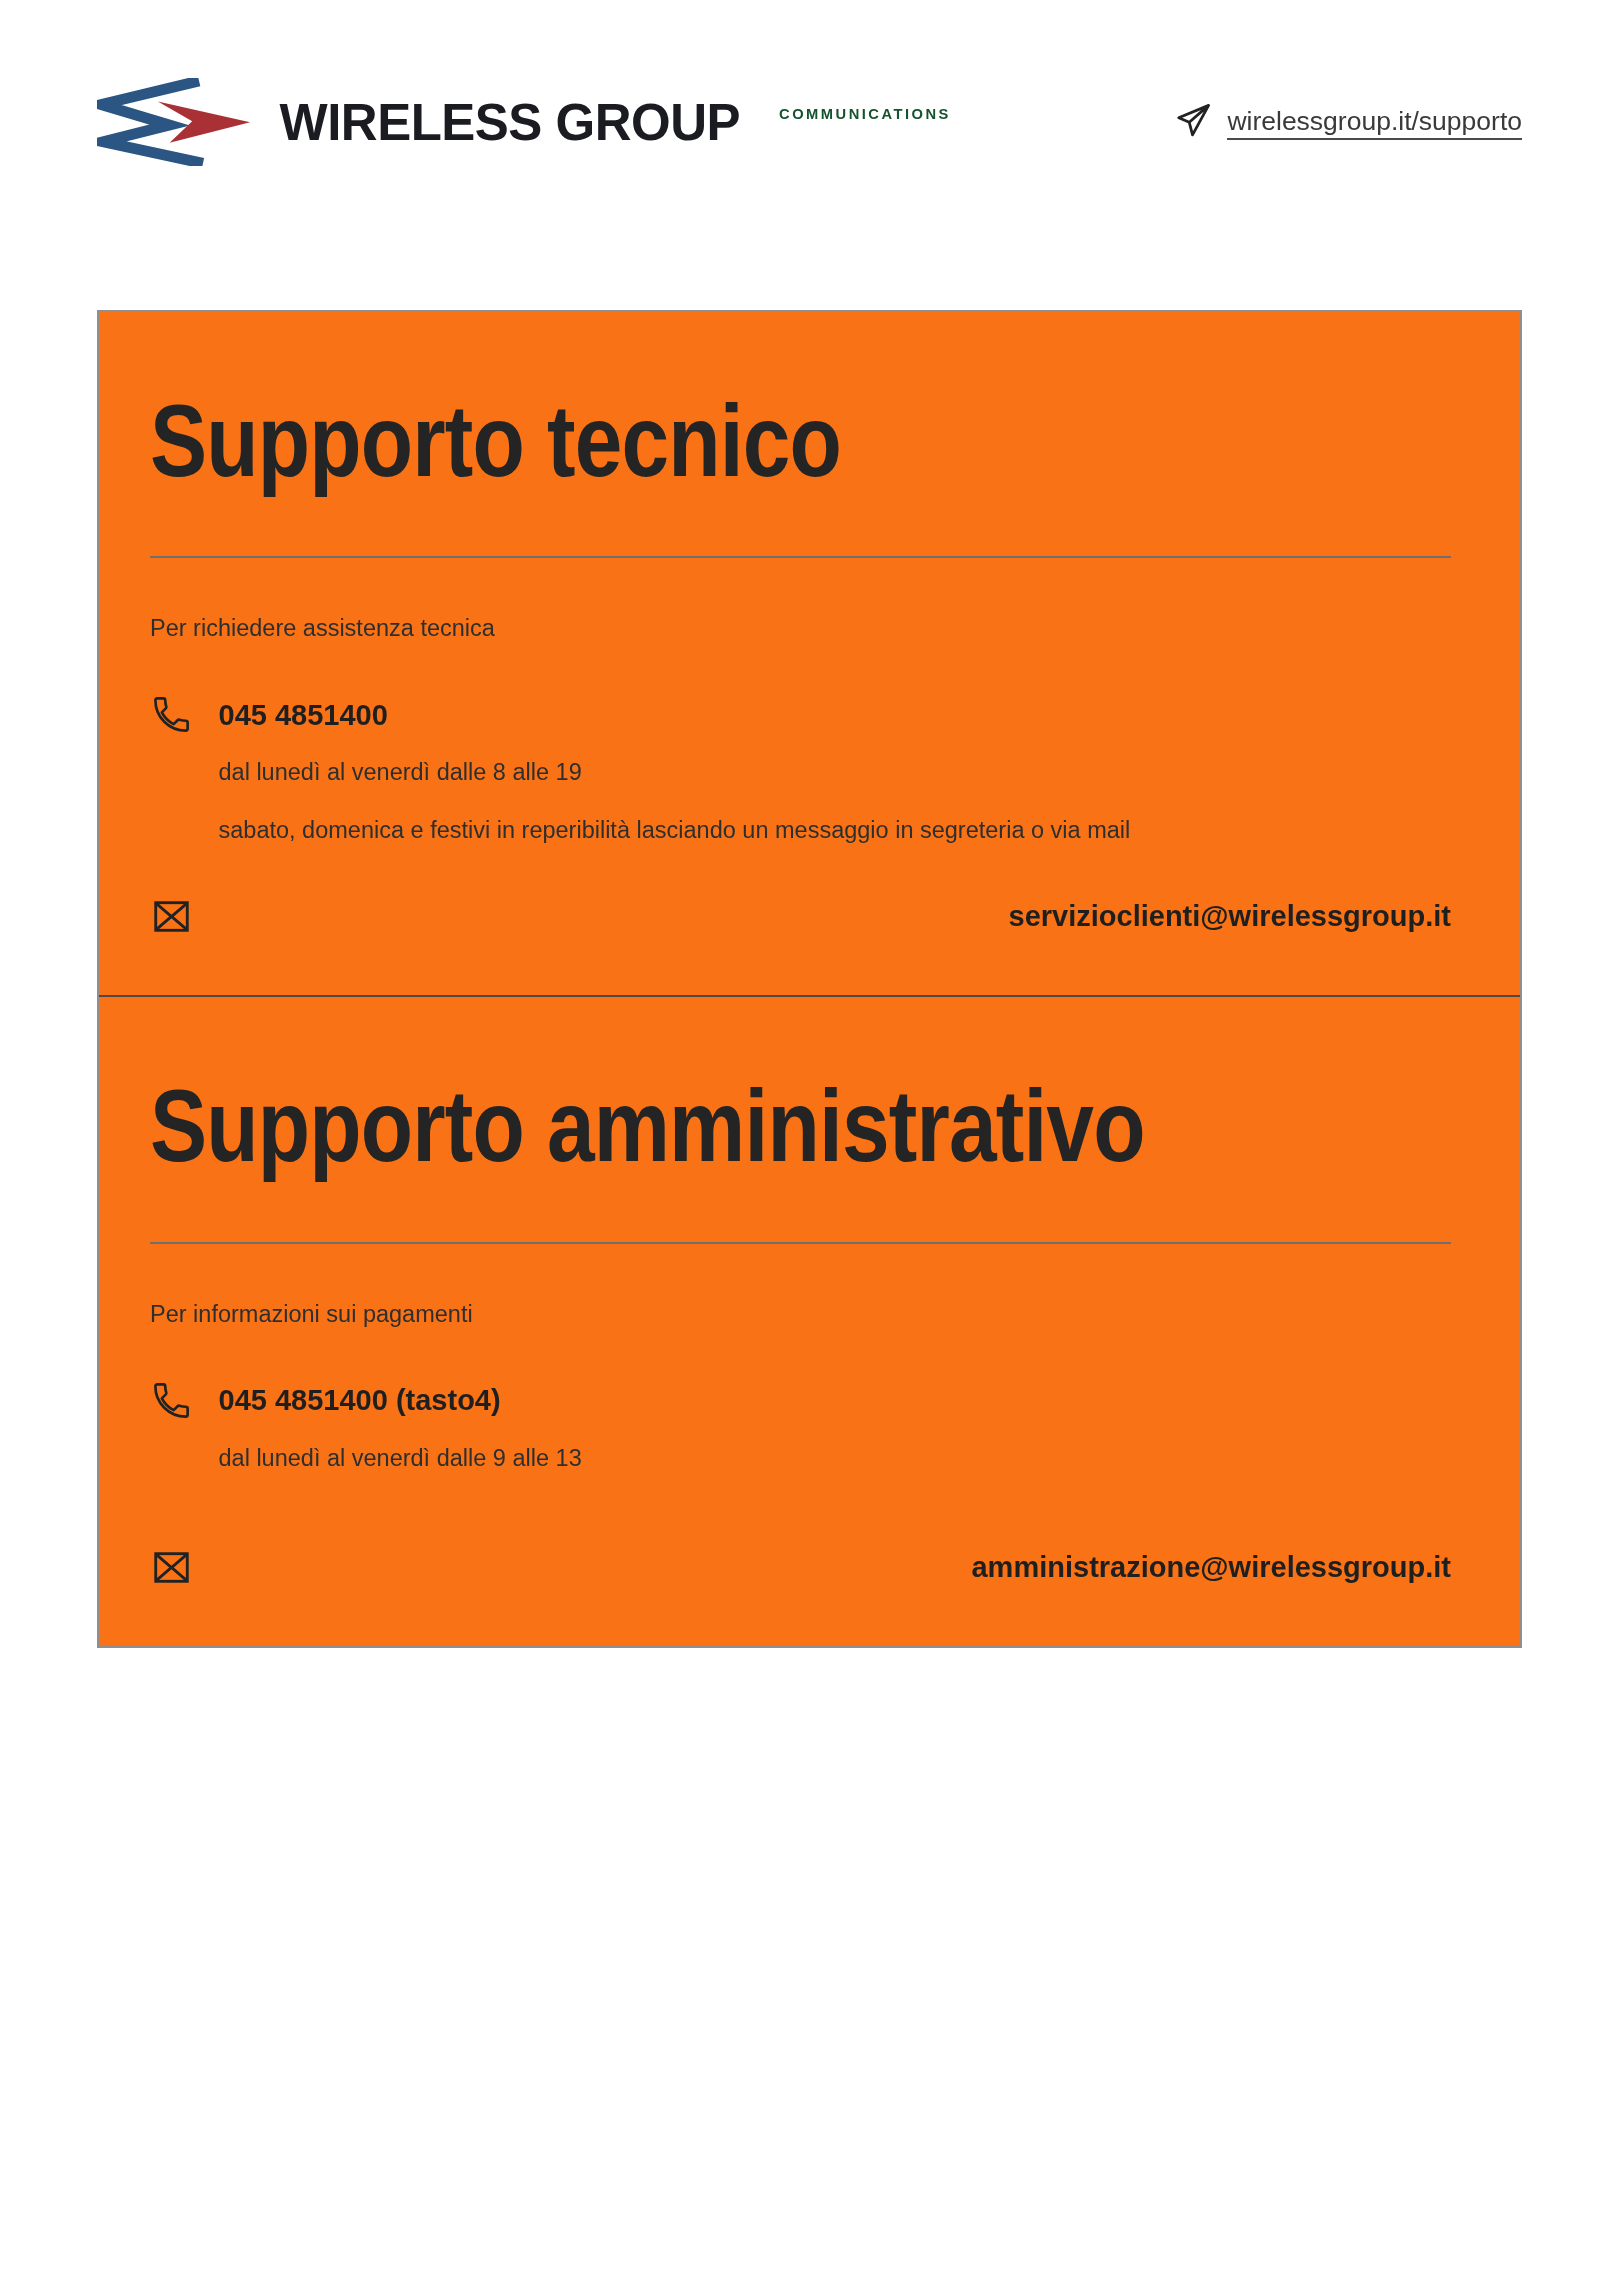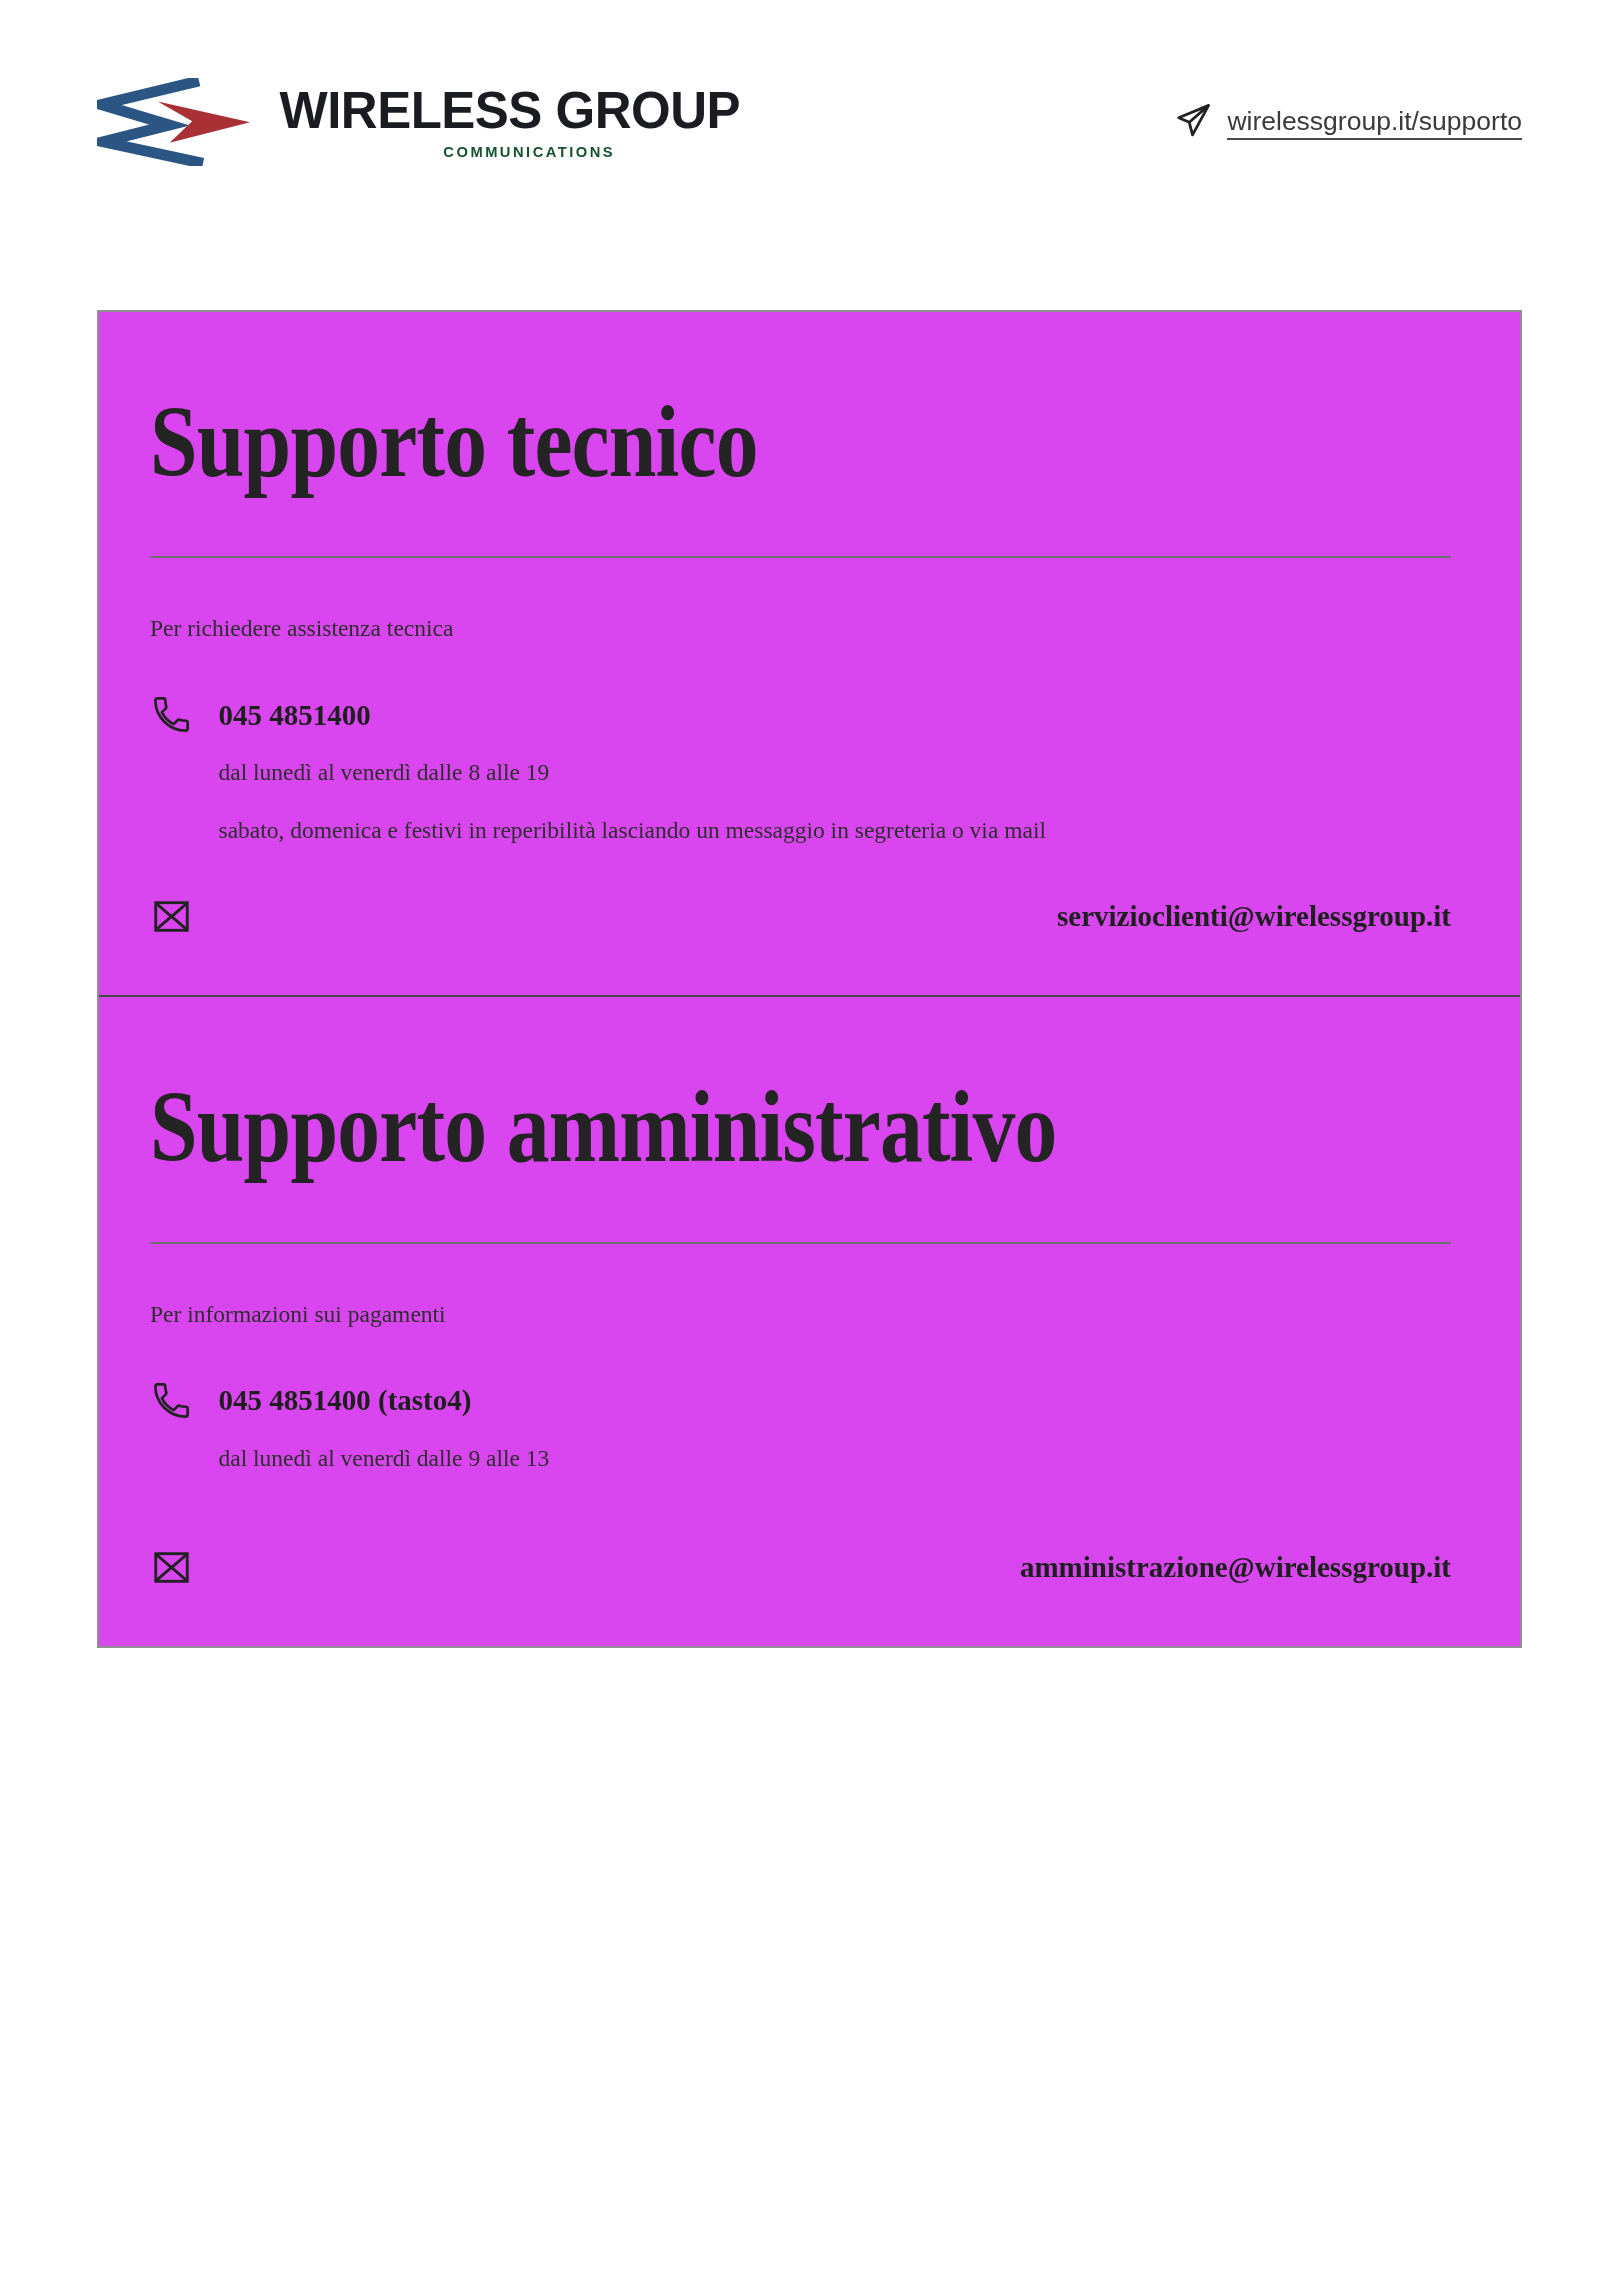--- a/index.html
+++ b/index.html
@@ -11,21 +11,21 @@
     position:relative;
   }
   
   .header {
     display:flex; justify-content:space-between; align-items:center;
     padding:57px 99px 0 97px;
     height:188px;
   }
   .brand { display:flex; align-items:center; gap:25.5px; }
   .brand-mark { width:157px; height:90px; flex:0 0 auto; }
-  .brand-text { display:flex; flex-direction:column; }
+  .brand-text { display:flex; flex-direction:row; }
   .brand-name {
     font-size:51px; font-weight:700; letter-spacing:-0.5px;
     color:#1b1b22; line-height:1; white-space:nowrap;
   }
   .brand-tagline {
     font-size:14.7px; font-weight:700; letter-spacing:2.5px;
     color:#14532d; margin-top:8.8px; text-align:center; padding-left:39px;
     white-space:nowrap;
   }
   .support-link { display:flex; align-items:center; gap:14.7px; cursor:pointer; }
@@ -33,22 +33,21 @@
   .support-link .lnk {
     font-size:26.5px; color:#3a3a3a;
     border-bottom:2px solid #4a4a4a; padding-bottom:1px;
     white-space:nowrap;
   }
   
   .card {
     margin:122px 16px 0 97px;
     width:1425px;
     border:2.9px solid #8f8f8f;
-    background:#d946ef;
-    font-family:Liberation Serif, serif;
+    background:#f97316;
   }
   .section { padding:43px 69px 57px 51px; }
   .section + .section { border-top:2.9px solid #4a4a4a; }
   .section-title {
     font-size:102px; font-weight:800; color:#242424;
     line-height:1.05; margin:33px 0 0;
     display:inline-block; transform:scaleX(0.84); transform-origin:left center;
     white-space:nowrap; letter-spacing:-1px;
   }
   .title-rule {

